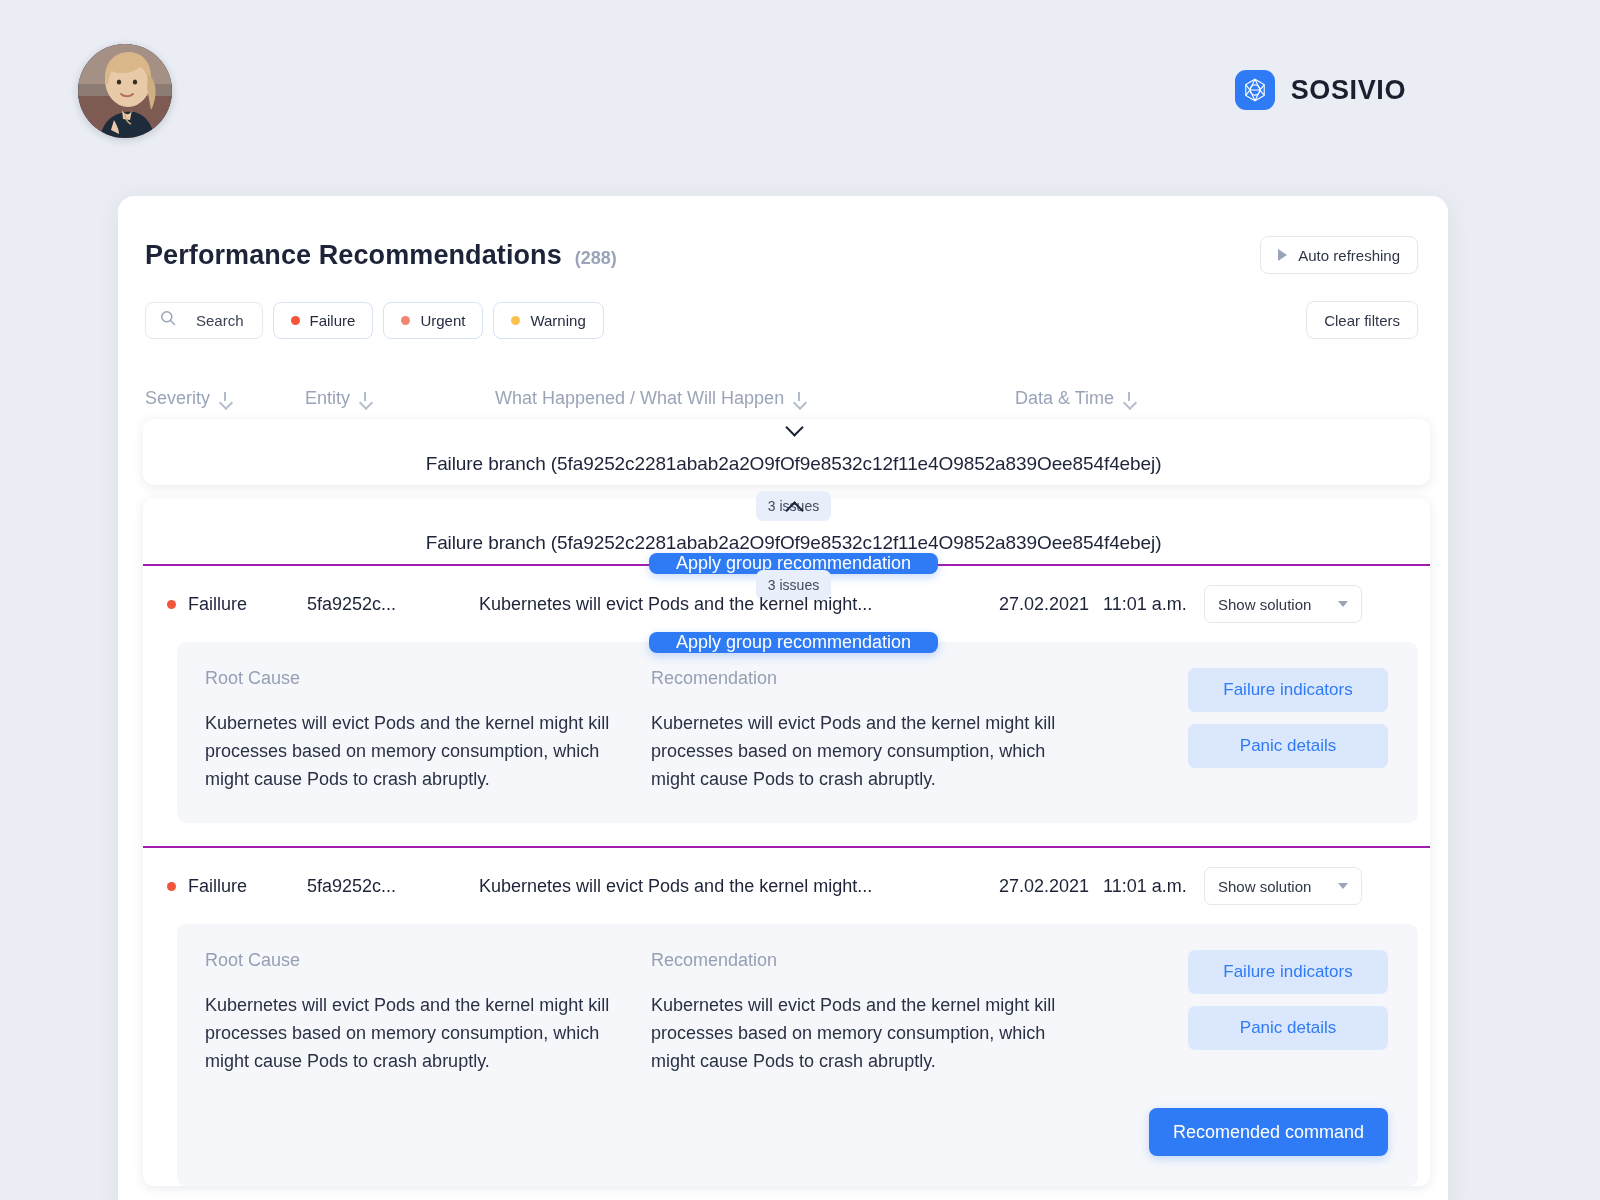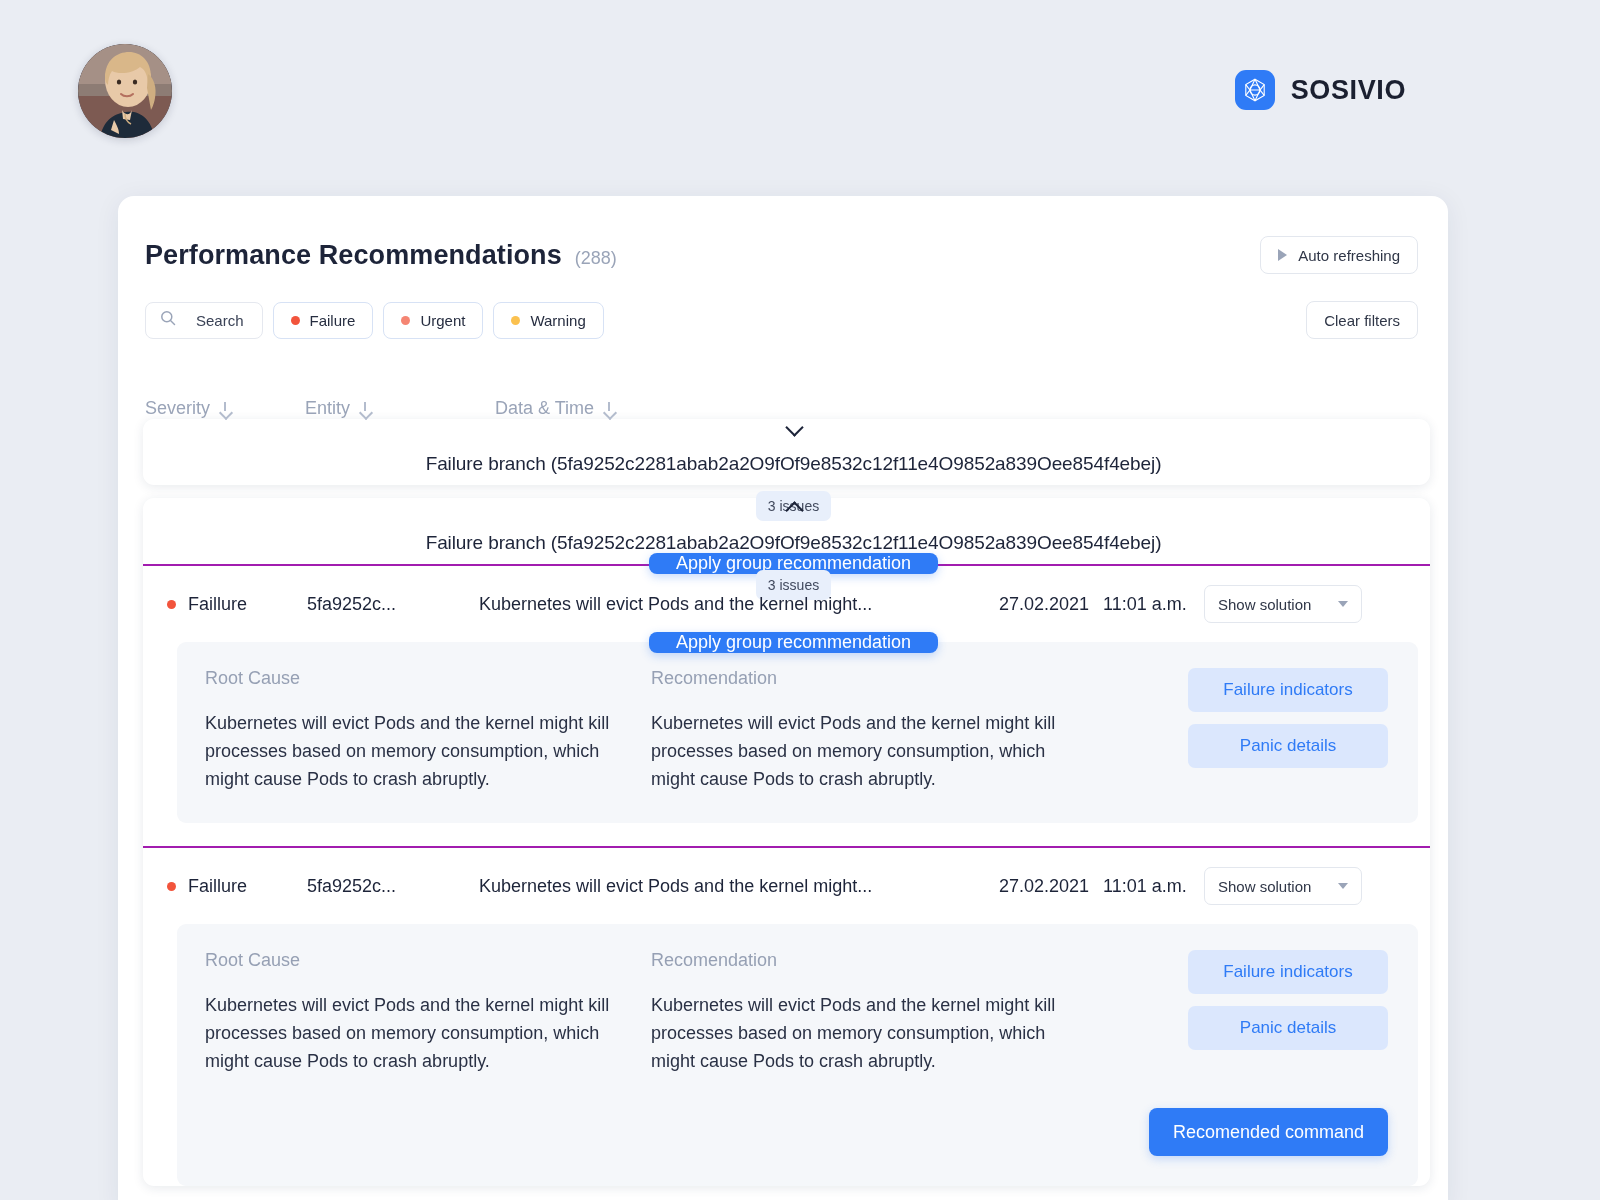--- a/index.html
+++ b/index.html
@@ -70,21 +70,21 @@
     align-items: center;
     justify-content: space-between;
   }
   .title-left { display: flex; align-items: baseline; gap: 13px; }
   .page-title {
     font-size: 27px;
     font-weight: 700;
     color: #1d2439;
     letter-spacing: .1px;
   }
-  .page-count { font-size: 18px; color: #9aa4b8; font-weight: 400; }
+  .page-count { font-size: 18px; color: #9aa4b8; font-weight: 700; }
 
   .ghost-btn {
     display: inline-flex;
     align-items: center;
     gap: 11px;
     height: 38px;
     padding: 0 17px;
     border: 1px solid #e3e7ee;
     border-radius: 8px;
     background: #fff;
@@ -133,21 +133,21 @@
     background: #fff;
     font-size: 15px;
     color: #262d40;
     cursor: pointer;
   }
   .dot { width: 9px; height: 9px; border-radius: 50%; display: inline-block; }
 
   
   .col-head {
     display: flex;
-    align-items: flex-end;
+    align-items: center;
     padding: 0 30px 0 27px;
     margin-top: 38px;
     height: 42px;
     color: #9aa4b8;
     font-size: 18px;
   }
   .col-head > div { display: flex; align-items: center; gap: 9px; }
   .c-sev { width: 160px; }
   .c-ent { width: 190px; }
   .c-what { width: 520px; }
@@ -423,20 +423,24 @@
 
   <div class="col-head">
     <div class="c-sev">
       <span>Severity</span>
       <span class="arrow-dn"></span>
     </div>
     <div class="c-ent">
       <span>Entity</span>
       <span class="arrow-dn"></span>
     </div>
+    <div class="c-what">
+      <span>What Happened / What Will Happen</span>
+      <span class="arrow-dn"></span>
+    </div>
     <div class="c-time">
       <span>Data &amp; Time</span>
       <span class="arrow-dn"></span>
     </div>
   </div>
 
   <div class="group-card">
     <div class="group-head">
       <span class="chev down"></span>
       <span class="group-title">Failure branch (5fa9252c2281abab2a2O9fOf9e8532c12f11e4O9852a839Oee854f4ebej)</span>

